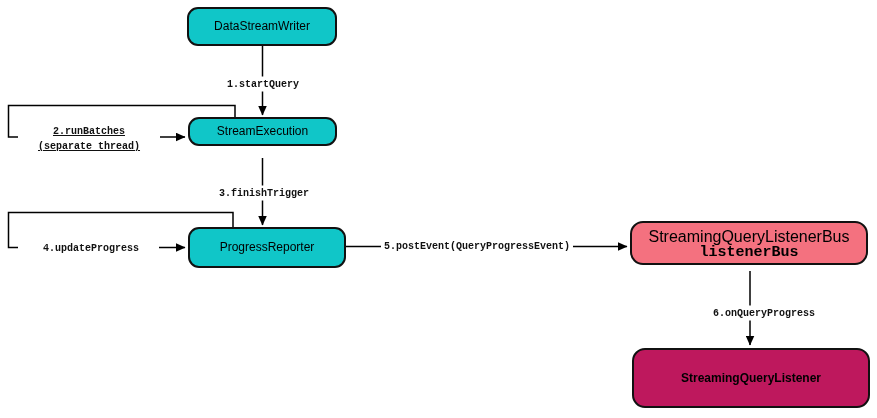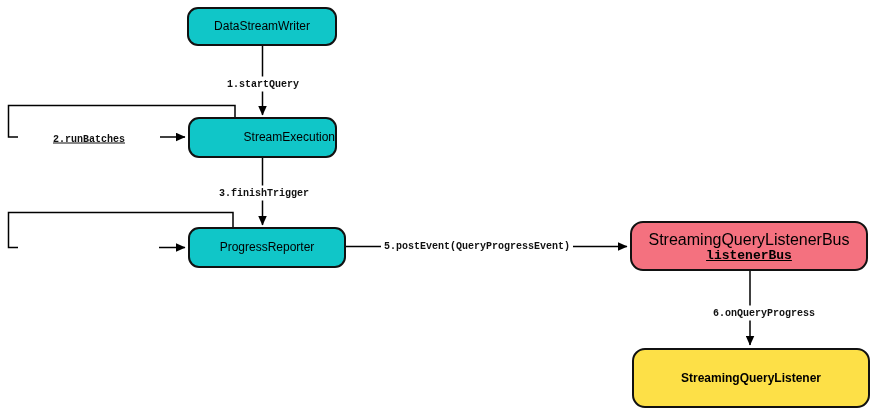--- a/index.html
+++ b/index.html
@@ -40,29 +40,28 @@
     color: #000000;
   }
   .node .node-title {
     font-size: 12px;
     line-height: 19px;
     white-space: nowrap;
   }
   .node .node-subtitle {
     font-family: "Liberation Mono", "DejaVu Sans Mono", monospace;
     font-weight: bold;
-    font-size: 13px;
+    font-size: 15px;
     line-height: 13px;
     white-space: nowrap;
-    text-decoration: underline;
   }
   #node-dsw { left: 187px; top: 7px;   width: 150px; height: 39px; }
-  #node-se  { left: 188px; top: 117px; width: 149px; height: 41px; align-items: flex-end; }
+  #node-se  { left: 188px; top: 117px; width: 149px; height: 29px; }
   #node-pr  { left: 188px; top: 227px; width: 158px; height: 41px; }
-  #node-bus { left: 630px; top: 221px; width: 238px; height: 50px; border-radius: 13px; }
+  #node-bus { left: 630px; top: 221px; width: 238px; height: 44px; border-radius: 13px; }
   #node-bus .node-title { font-size: 16px; line-height: 18px; }
   #node-ql  { left: 632px; top: 348px; width: 238px; height: 60px; border-radius: 13px; }
   #node-ql .node-title { font-weight: bold; }
   .edge-label {
     position: absolute;
     transform: translate(-50%, -50%);
     font-family: "Liberation Mono", "DejaVu Sans Mono", monospace;
     font-weight: bold;
     font-size: 10px;
     line-height: 15px;
@@ -116,30 +115,32 @@
 
   <div class="node" id="node-pr" style="background-color: rgb(16, 198, 200);">
     <span class="node-title">ProgressReporter</span>
   </div>
 
   <div class="node" id="node-bus" style="background-color: rgb(244, 113, 127);">
     <span class="node-title">StreamingQueryListenerBus</span>
     <span class="node-subtitle">listenerBus</span>
   </div>
 
-  <div class="node" id="node-ql" style="background-color: #fde047;">
+  <div class="node" id="node-ql" style="background-color: #be185d;">
     <span class="node-title">StreamingQueryListener</span>
   </div>
 
   <div class="edge-label" id="lbl-start-query">1.startQuery</div>
 
   <div class="edge-label" id="lbl-run-batches">
     <span>2.runBatches</span><br>
+    <span>(separate thread)</span>
   </div>
 
   <div class="edge-label" id="lbl-finish-trigger">3.finishTrigger</div>
 
+  <div class="edge-label" id="lbl-update-progress">4.updateProgress</div>
 
   <div class="edge-label" id="lbl-post-event">5.postEvent(QueryProgressEvent)</div>
 
   <div class="edge-label" id="lbl-on-query-progress">6.onQueryProgress</div>
 
 </div>
 
 </body></html>

